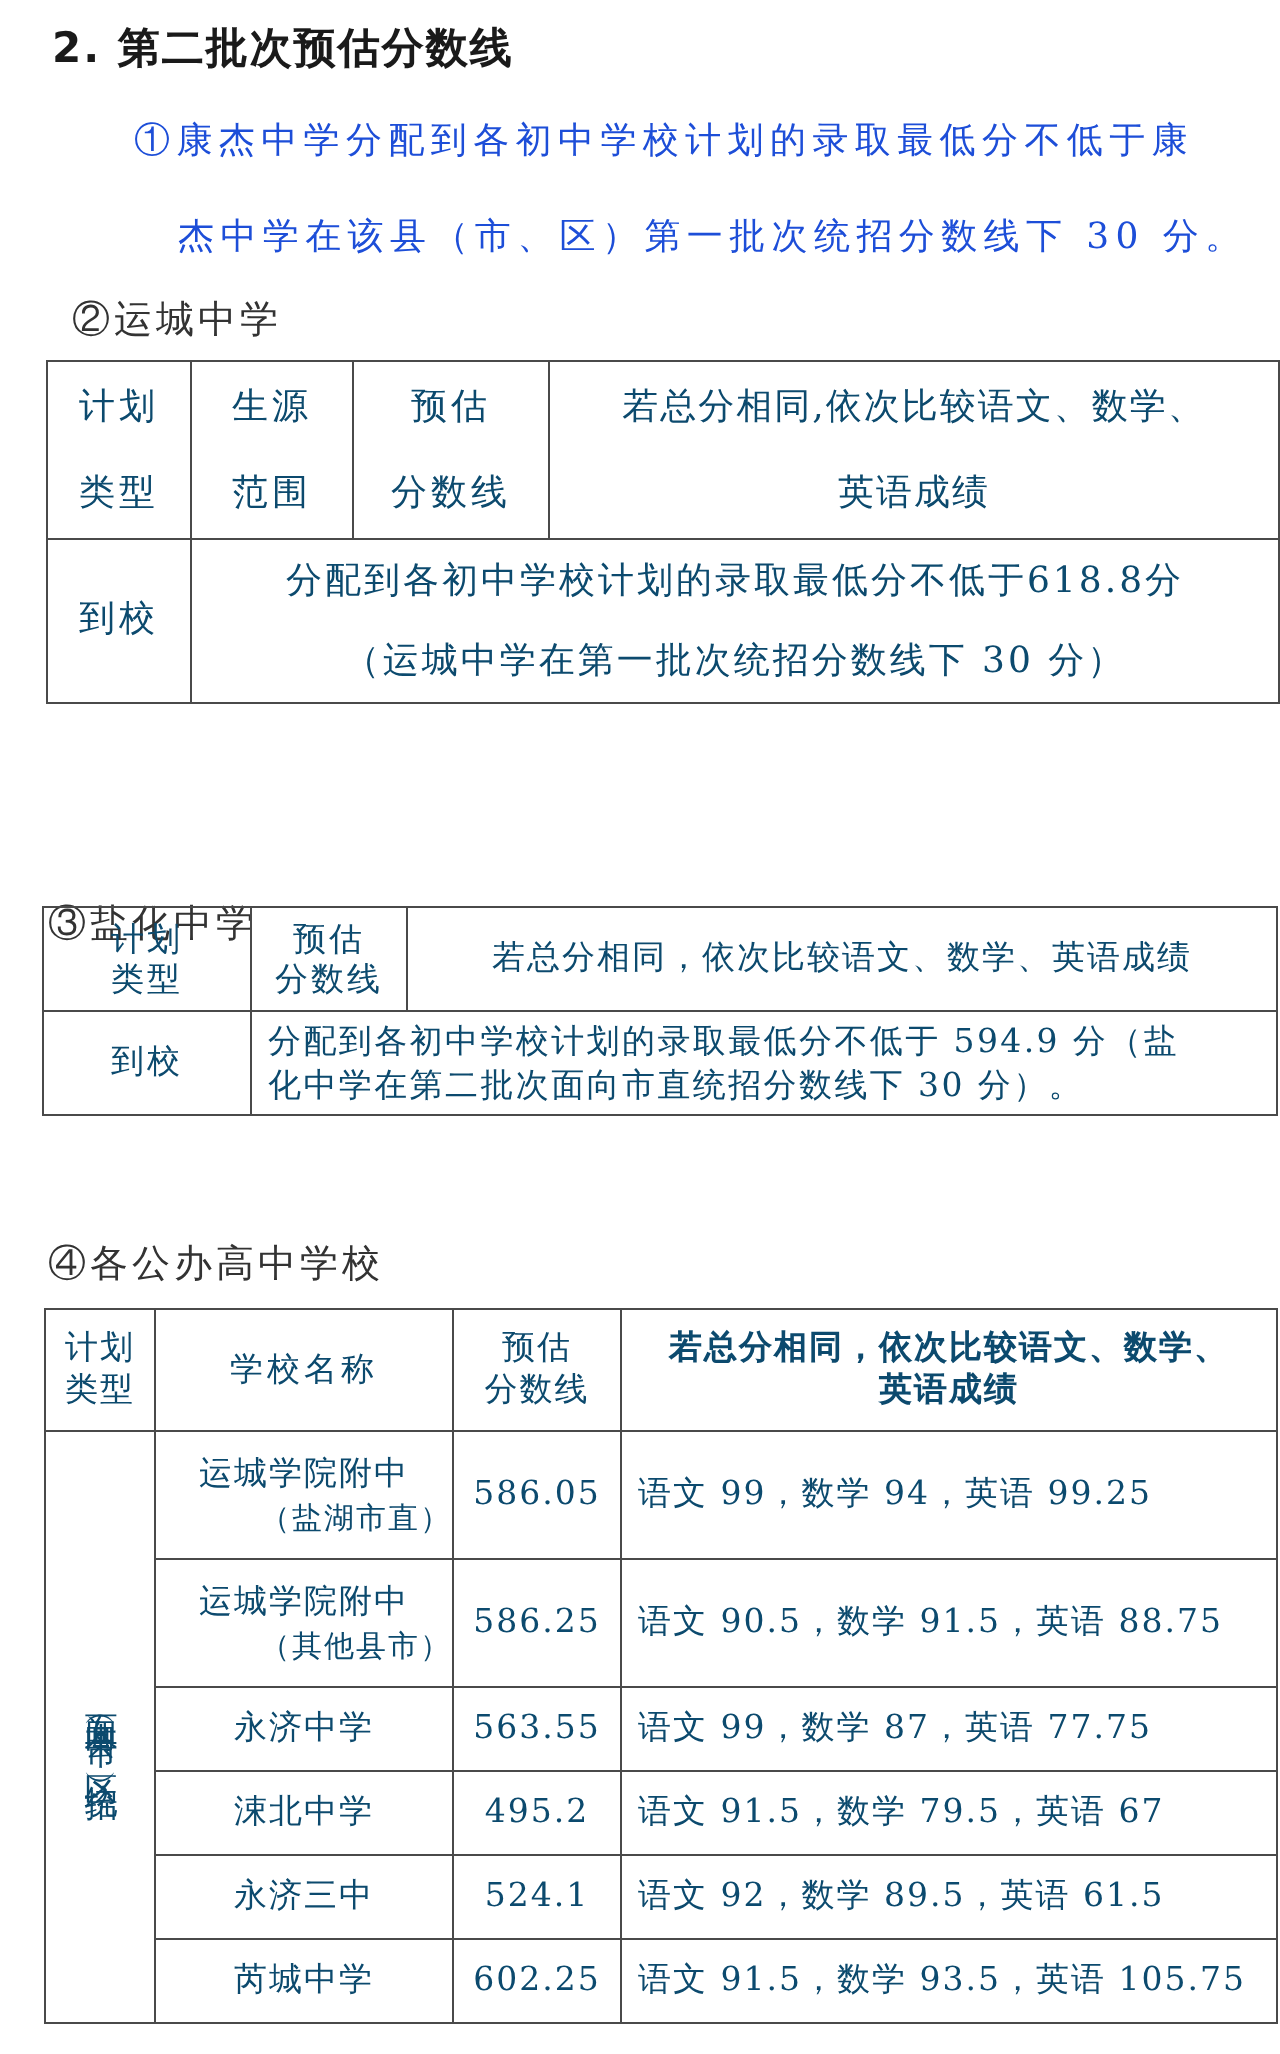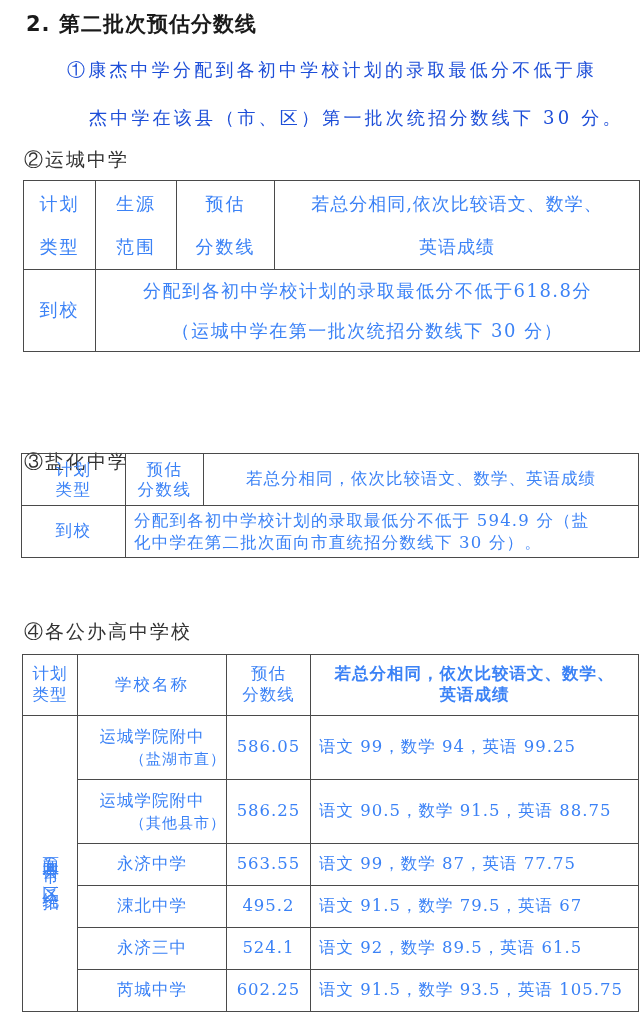--- a/index.html
+++ b/index.html
@@ -15,38 +15,38 @@
   }
   .para {
     position:absolute; left:24px; font-size:18px; letter-spacing:3.2px; color:#1d4ed8;margin-left:43px;
   }
   .section {
     position:absolute; left:24px; font-size:19px; letter-spacing:2px; color:#333;
   }
   table { position:absolute; border-collapse:collapse; table-layout:fixed; }
   td {
     border:1.5px solid #4a4a4a; text-align:center; vertical-align:middle;
-    color:#3b82f6; padding:0; line-height:1.35;
+    color:#0c4a6e; padding:0; line-height:1.35;
   }
   .t1 td { font-size:18px; letter-spacing:2px; }
   .t2 td { font-size:16.5px; letter-spacing:1.5px; }
   .t3 td { font-size:16.5px; letter-spacing:1px; }
   .left { text-align:left; padding-left:8px; }
   .small { font-size:15px; display:block;text-align:right; }
   .vert { writing-mode:vertical-rl; text-orientation:upright; letter-spacing:2px; margin:0 auto; }
 </style>
 </head>
 <body>
 
 <div class="heading">2. 第二批次预估分数线</div>
 
 <div class="para" style="top:58px;">①康杰中学分配到各初中学校计划的录取最低分不低于康</div>
 <div class="para" style="top:106px; left:46px;">杰中学在该县（市、区）第一批次统招分数线下 30 分。</div>
 
-<div class="section" style="top:147px;">②运城中学</div>
+<div class="section" style="top:147px;margin-left:12px;">②运城中学</div>
 
 <table class="t1" style="left:23px; top:180px; width:617px;">
   <colgroup>
       <col style="width:72px">
       <col style="width:81px">
       <col style="width:98px">
       <col>
     </colgroup>
   <tbody>
       <tr style="height:89px;">

